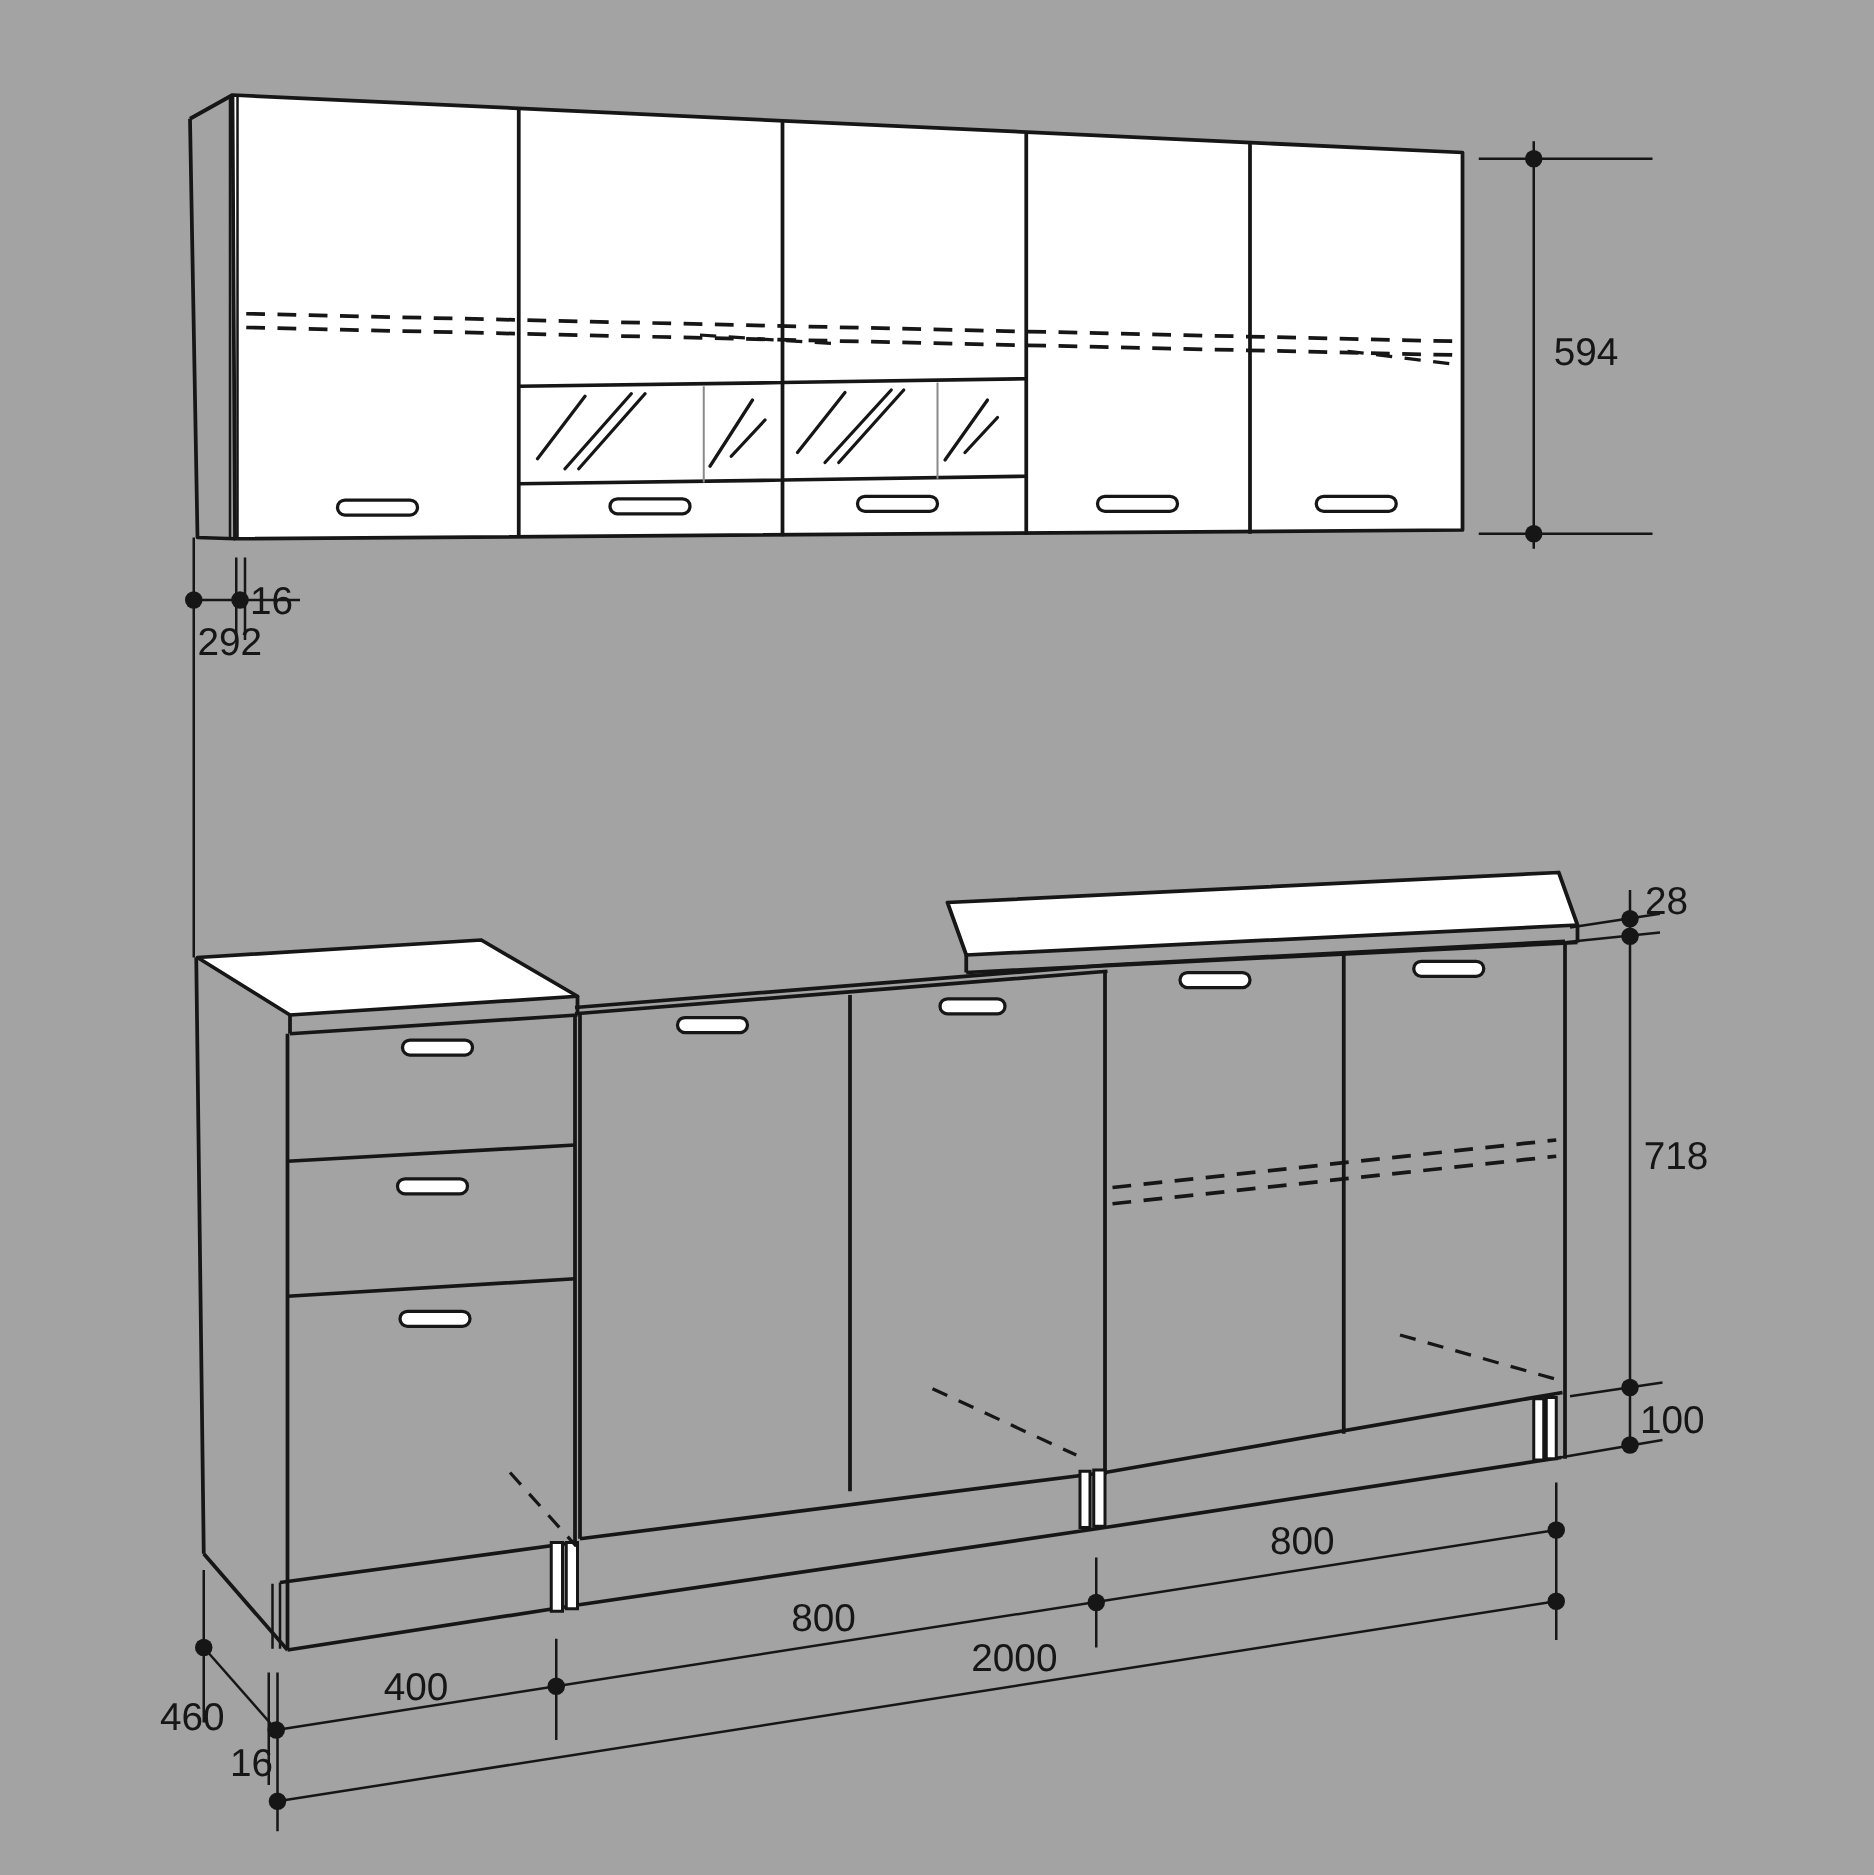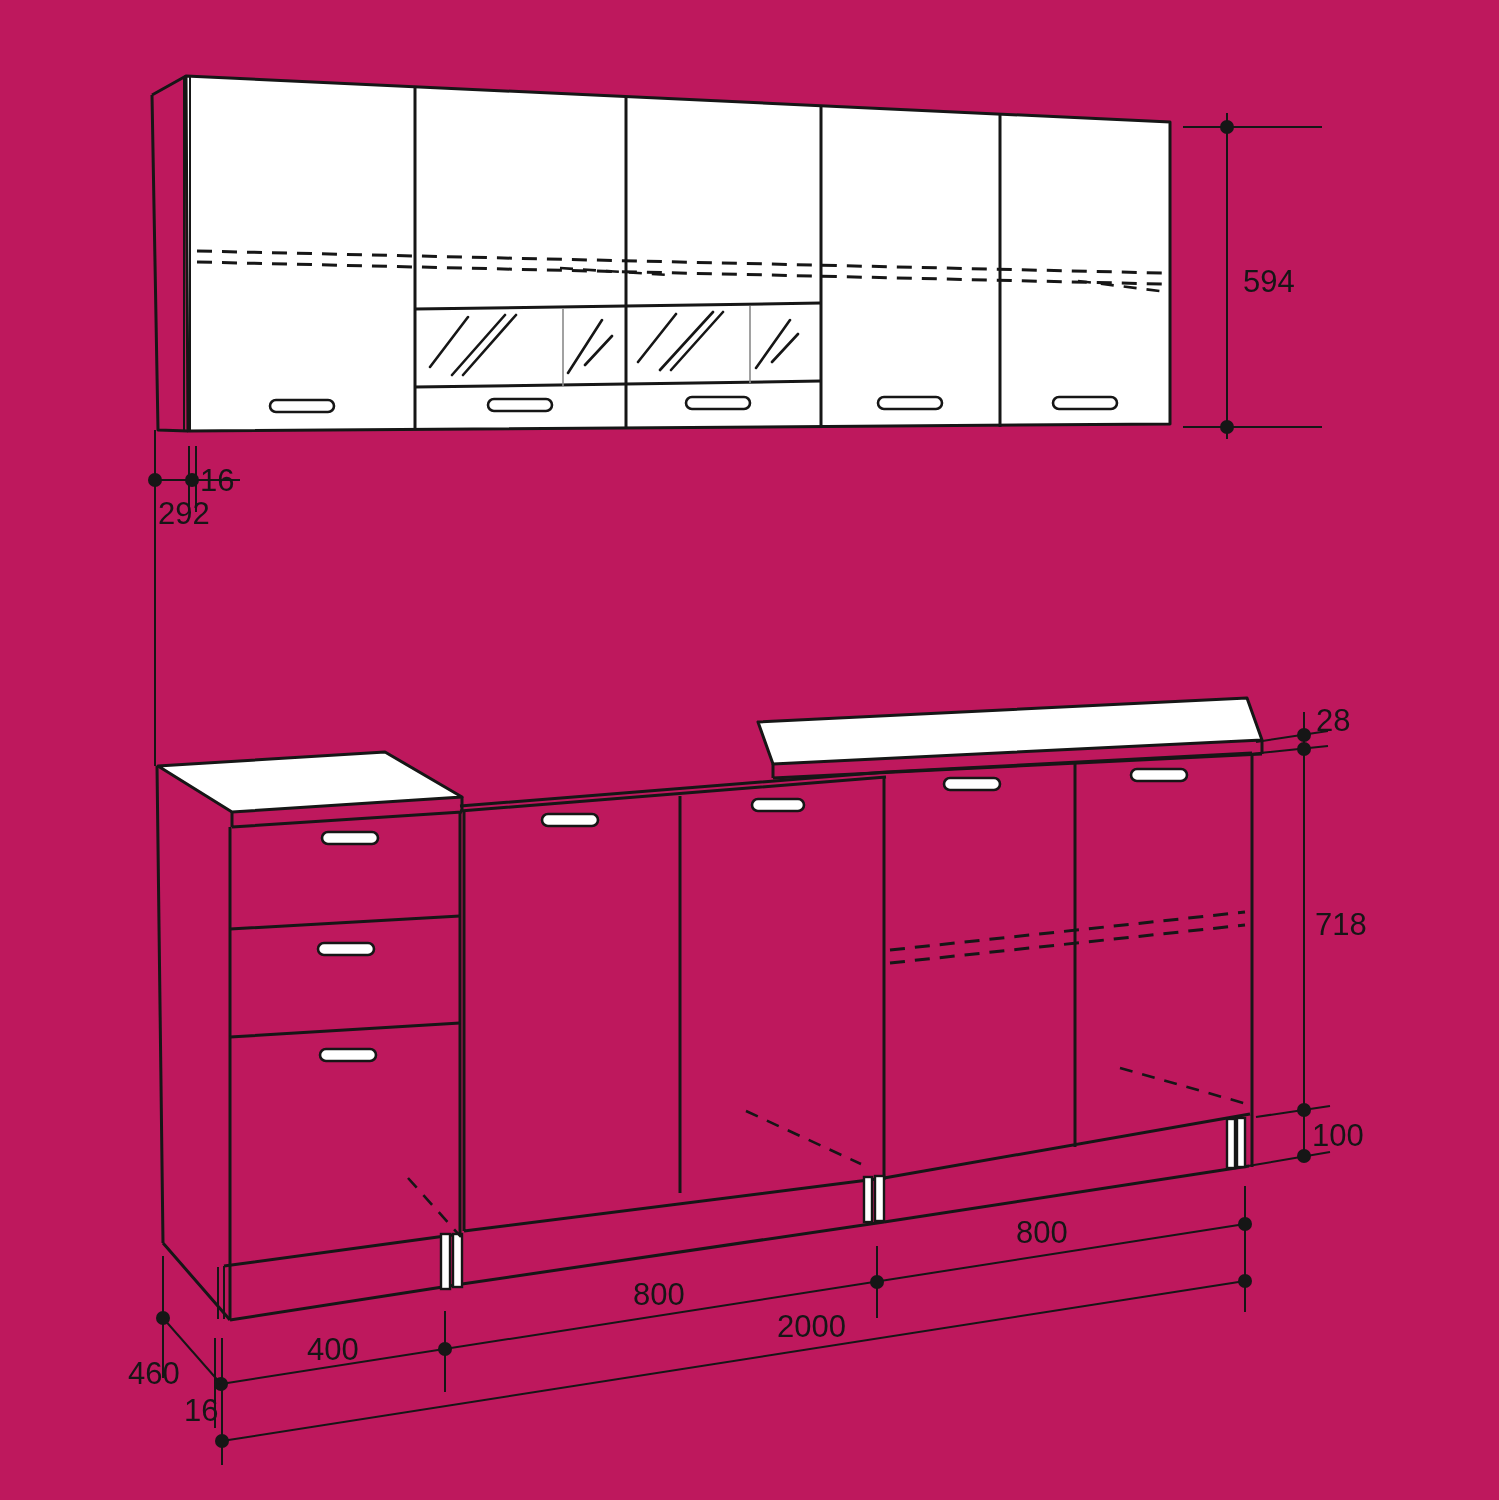--- a/index.html
+++ b/index.html
@@ -1,16 +1,16 @@
 <!DOCTYPE html>
 <html><head>
 <meta charset="utf-8">
 <style>
   html,body{margin:0;padding:0;background:#ffffff;}
-  .stage{position:relative;width:1499px;height:1500px;background:#be185d;overflow:hidden;
+  .stage{position:relative;width:1499px;height:1500px;background:#a3a3a3;overflow:hidden;
          font-family:"Liberation Sans", sans-serif;}
   svg{display:block}
   .ln    {fill:none;stroke:#161616;stroke-width:3;stroke-linejoin:round;}
   .lnthin{fill:none;stroke:#161616;stroke-width:2;stroke-linejoin:round;}
   .lnhair{fill:none;stroke:#8a8a8a;stroke-width:1.6;}
   .face  {fill:#ffffff;stroke:#161616;stroke-width:3;stroke-linejoin:round;}
   .foot  {fill:#ffffff;stroke:#161616;stroke-width:2.4;}
   .hatch {fill:none;stroke:#161616;stroke-width:2.6;stroke-linecap:round;}
   .dash  {fill:none;stroke:#161616;stroke-width:3;stroke-dasharray:15 10;}
   .dash2 {fill:none;stroke:#161616;stroke-width:2.6;stroke-dasharray:13 10;}

